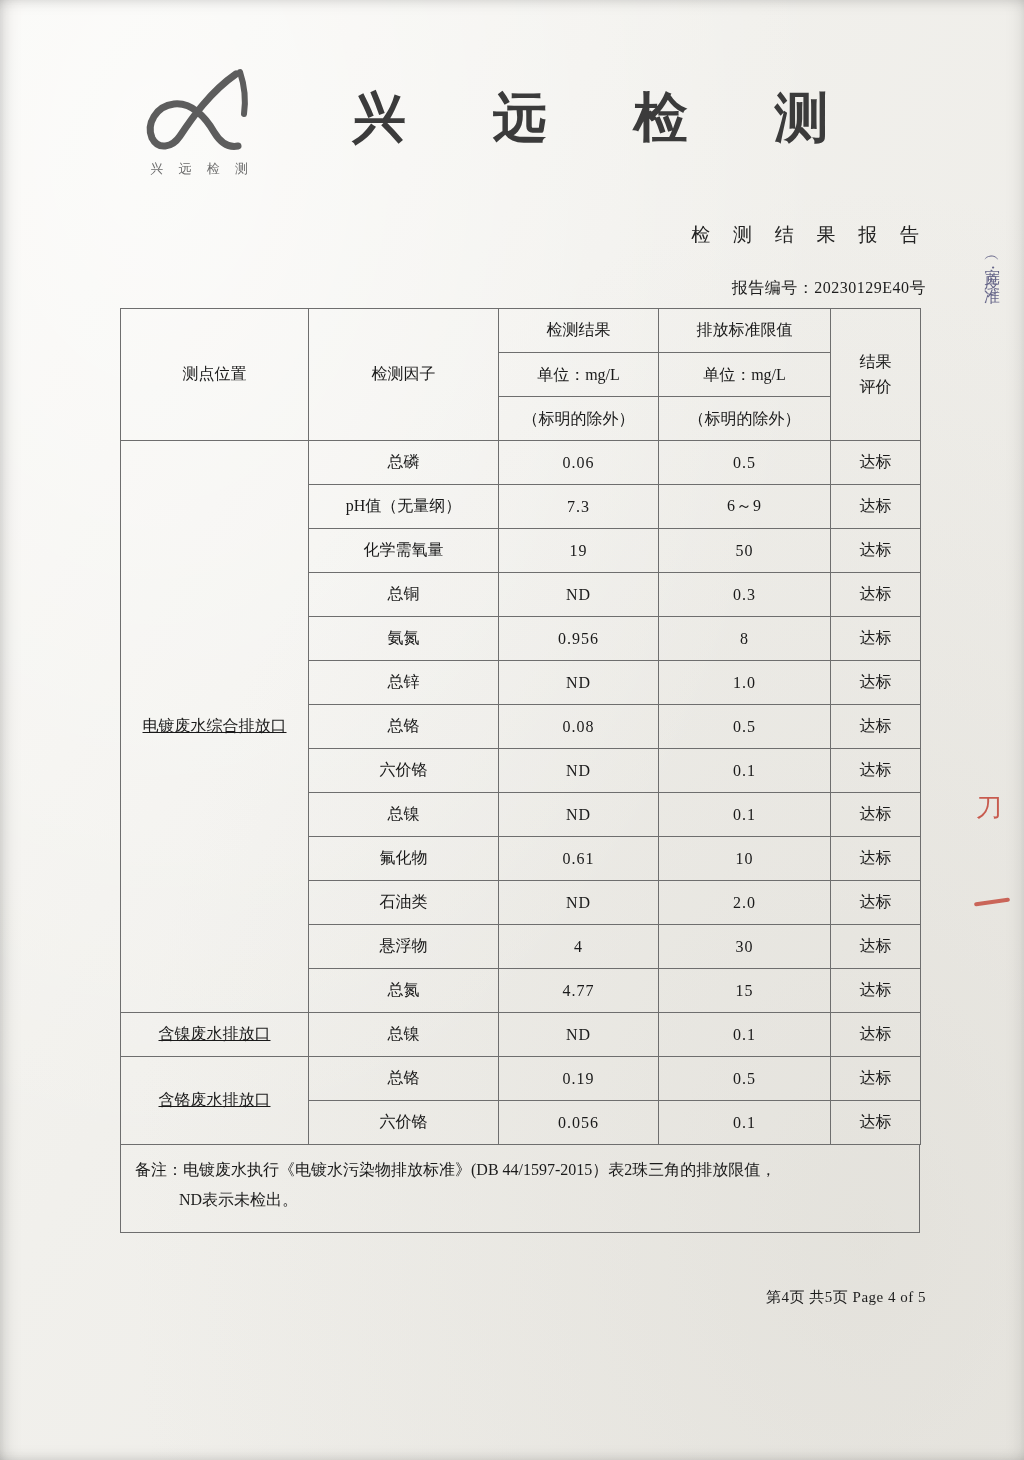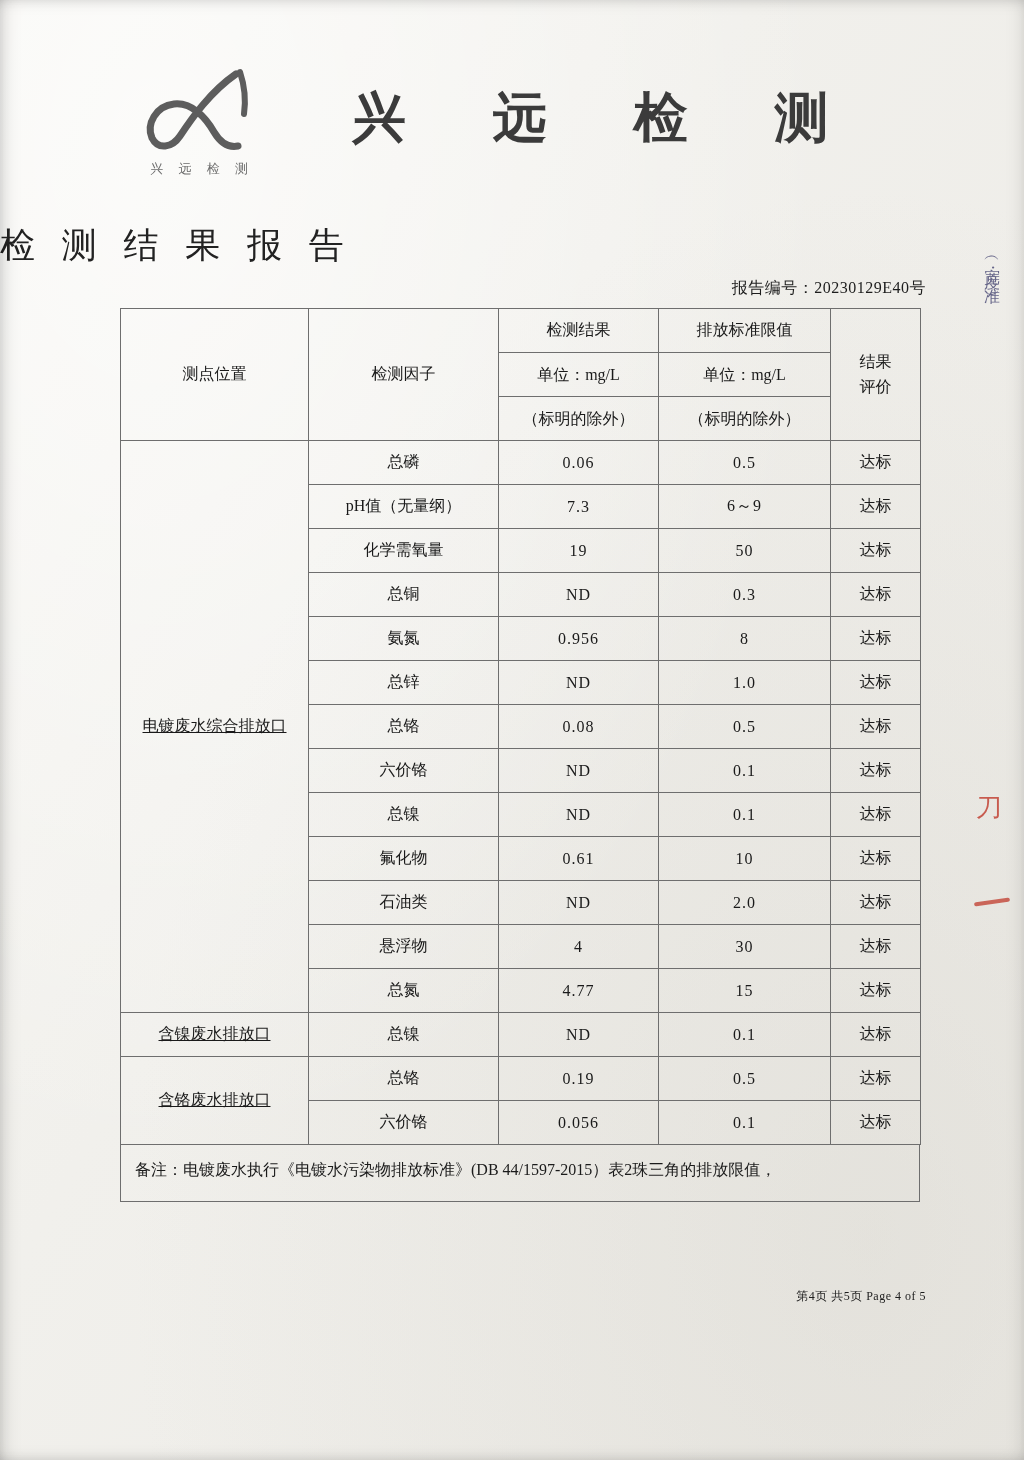--- a/index.html
+++ b/index.html
@@ -69,22 +69,22 @@
     color: #3b3b3b;
     font-family: "DejaVu Serif", serif;
   }
 
   
   .report-title {
     position: absolute;
     top: 222px;
     left: 0;
     width: 928px;
-    text-align: left;
-    font-size: 35px;
+    text-align: right;
+    font-size: 19px;
     letter-spacing: 9px;
     color: #222;
     font-weight: 500;
   }
   .report-no {
     position: absolute;
     top: 278px;
     right: 98px;
     font-size: 16px;
     color: #1d1d1d;
@@ -134,21 +134,21 @@
     line-height: 1.9;
     text-align: left;
   }
   .foot-line2 { text-indent: 0; }
   .foot-line3 { padding-left: 44px; }
 
   .page-footer {
     position: absolute;
     right: 98px;
     top: 1288px;
-    font-size: 12px;
+    font-size: 15px;
     letter-spacing: 0.5px;
     color: #1d1d1d;
     margin-left: 24px;
   }
 
   
   .hw-right {
     position: absolute;
     right: 22px;
     top: 250px;
@@ -345,20 +345,21 @@
           <td>六价铬</td>
           <td class="num">0.056</td>
           <td class="num">0.1</td>
           <td>达标</td>
         </tr>
       </tbody>
     </table>
 
     <div class="foot-note">
       <div class="foot-line2">备注：电镀废水执行《电镀水污染物排放标准》(DB 44/1597-2015）表2珠三角的排放限值，</div>
+      <div class="foot-line3">ND表示未检出。</div>
     </div>
   </div>
 
   <div class="page-footer">第4页 共5页 Page 4 of 5</div>
 
   <div class="hw-right">（宽度·准）</div>
   <div class="hw-red1">刀</div>
   <div class="hw-red2"></div>
 
   <div class="edge-shadow"></div>

